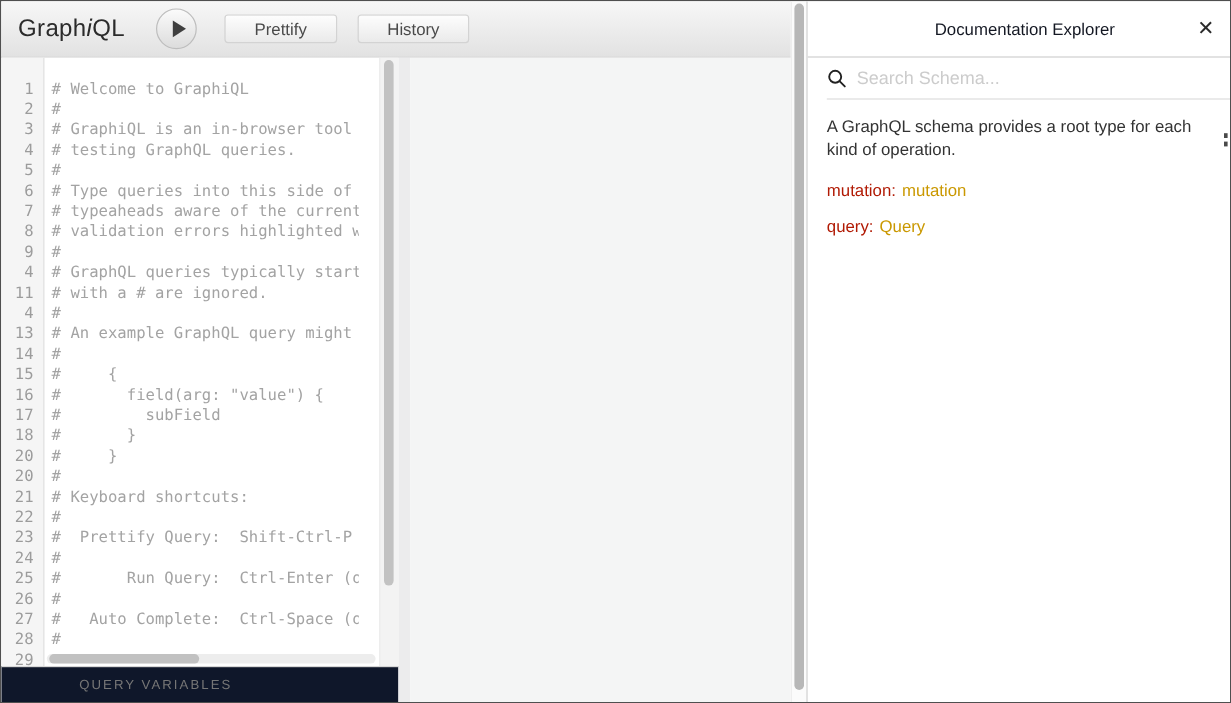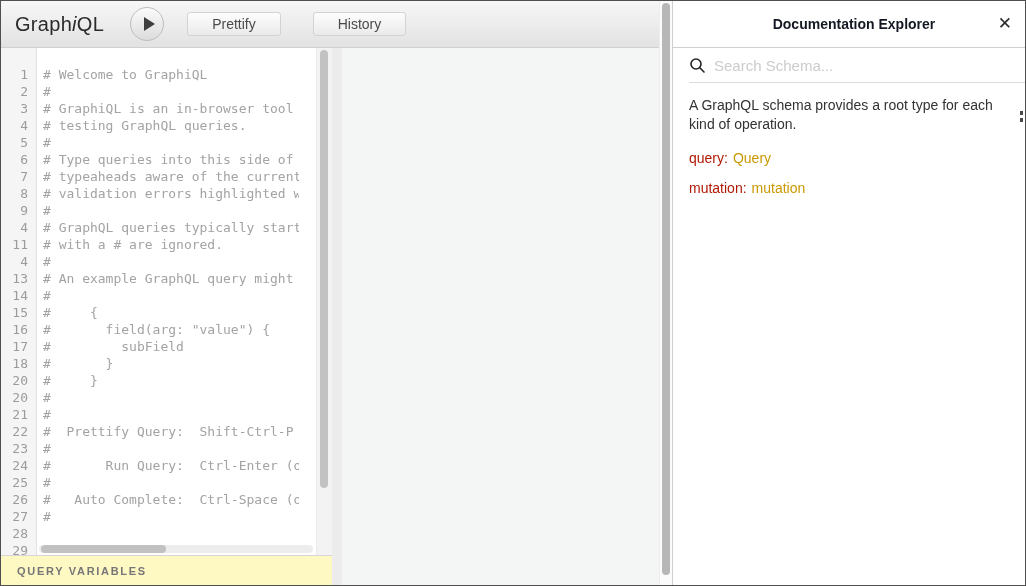--- a/index.html
+++ b/index.html
@@ -36,21 +36,21 @@
     border-top:7px solid transparent;
     border-bottom:7px solid transparent;
   }
   .tb-btn {
     margin-left:23px; height:24px; padding:0 24px;
     background:linear-gradient(#fdfdfd,#eaeaea);
     border:1px solid #d3d3d3; border-radius:3px;
     font-size:14px; color:#4a4a4a; font-family:"Liberation Sans",sans-serif;
     cursor:pointer;
   }
-  .tb-btn + .tb-btn { margin-left:32px; }
+  .tb-btn + .tb-btn { margin-left:17px; }
 
   .main { flex:1; display:flex; position:relative; overflow:hidden; }
 
   .query-pane { width:331px; flex:0 0 331px; display:flex; flex-direction:column; background:#fff; }
   .editor { flex:1; display:flex; position:relative; overflow:hidden; }
   .gutter {
     width:36px; flex:0 0 36px; background:#f5f5f5;
     border-right:1px solid #e2e2e2; padding-top:18px;
   }
   .ln {
@@ -75,23 +75,23 @@
   .htrack {
     position:absolute; left:38px; bottom:2px; height:8px; width:274px;
     background:#ededed; border-radius:4px;
   }
   .hthumb {
     position:absolute; left:2px; top:0; height:8px; width:125px;
     background:#c1c1c1; border-radius:4px;
   }
   .varbar {
     height:30px; flex:0 0 30px;
-    background:#fef9c3; border-top:1px solid #d6d6d6;
-    display:flex; align-items:center; padding-left:16px;
-    font-size:11px; font-weight:bold; letter-spacing:1.7px;
+    background:#0f172a; border-top:1px solid #d6d6d6;
+    display:flex; align-items:center; padding-left:65px;
+    font-size:11px; font-weight:normal; letter-spacing:1.7px;
     color:#767676; cursor:row-resize;
   }
   .divider { width:10px; flex:0 0 10px; background:#ececed; cursor:col-resize; }
   .result-pane { flex:1; background:#f4f5f5; }
 
   
   .app-scroll { width:13px; flex:0 0 13px; background:#fbfbfb; border-left:1px solid #eeeeee; position:relative; }
   .app-thumb {
     position:absolute; top:2px; left:2px; width:8px; height:572px;
     background:#b7b7b7; border-radius:4px;
@@ -99,21 +99,21 @@
 
   
   .doc {
     flex:1; background:#fff; border-left:1px solid #cfcfcf;
     position:relative; overflow:hidden;
   }
   .doc-titlebar {
     height:47px; border-bottom:1px solid #d0d0d0;
     display:flex; align-items:center; justify-content:center; position:relative;
   }
-  .doc-title { font-size:14px; font-weight:bold; color:#141823;margin-left:10px; }
+  .doc-title { font-size:14px; font-weight:normal; color:#141823;margin-left:10px; }
   .doc-close {
     position:absolute; right:13px; top:13px;
     font-size:17px; line-height:20px; color:#2b2b2b; cursor:pointer;
   }
   .doc-search {
     margin-left:16px; height:35px;
     border-bottom:1px solid #dcdcdc;
     display:flex; align-items:center; gap:8px;justify-content:center;
   }
   .doc-search svg { flex:0 0 auto; }
@@ -202,20 +202,21 @@
               <div class="cl"># with a # are ignored.</div>
               <div class="cl">#</div>
               <div class="cl"># An example GraphQL query might look like:</div>
               <div class="cl">#</div>
               <div class="cl">#     {</div>
               <div class="cl">#       field(arg: "value") {</div>
               <div class="cl">#         subField</div>
               <div class="cl">#       }</div>
               <div class="cl">#     }</div>
               <div class="cl">#</div>
+              <div class="cl"># Keyboard shortcuts:</div>
               <div class="cl">#</div>
               <div class="cl">#  Prettify Query:  Shift-Ctrl-P (or press the prettify button above)</div>
               <div class="cl">#</div>
               <div class="cl">#       Run Query:  Ctrl-Enter (or press the play button above)</div>
               <div class="cl">#</div>
               <div class="cl">#   Auto Complete:  Ctrl-Space (or just start typing)</div>
               <div class="cl">#</div>
               <div class="cl"></div>
             </div>
           <div class="vtrack">
@@ -247,25 +248,25 @@
       <svg width="17" height="17" viewBox="0 0 17 17">
         <circle cx="7" cy="7" r="5" fill="none" stroke="#222" stroke-width="1.6"></circle>
         <line x1="10.8" y1="10.8" x2="15" y2="15" stroke="#222" stroke-width="1.6" stroke-linecap="round"></line>
       </svg>
       <input type="text" placeholder="Search Schema..." style="">
     </div>
     <div class="doc-desc">A GraphQL schema provides a root type for each kind of operation.</div>
     <div class="doc-items">
 
         <div class="doc-item">
+          <span class="field-name">mutation</span><span class="sep">:</span><span class="type-name">mutation</span>
+        </div>
+
+        <div class="doc-item">
           <span class="field-name">query</span><span class="sep">:</span><span class="type-name">Query</span>
-        </div>
-
-        <div class="doc-item">
-          <span class="field-name">mutation</span><span class="sep">:</span><span class="type-name">mutation</span>
         </div>
       </div>
     <div class="panel-grip">
       <div></div>
         <div></div>
     </div>
   </div>
 
 </div>
 

